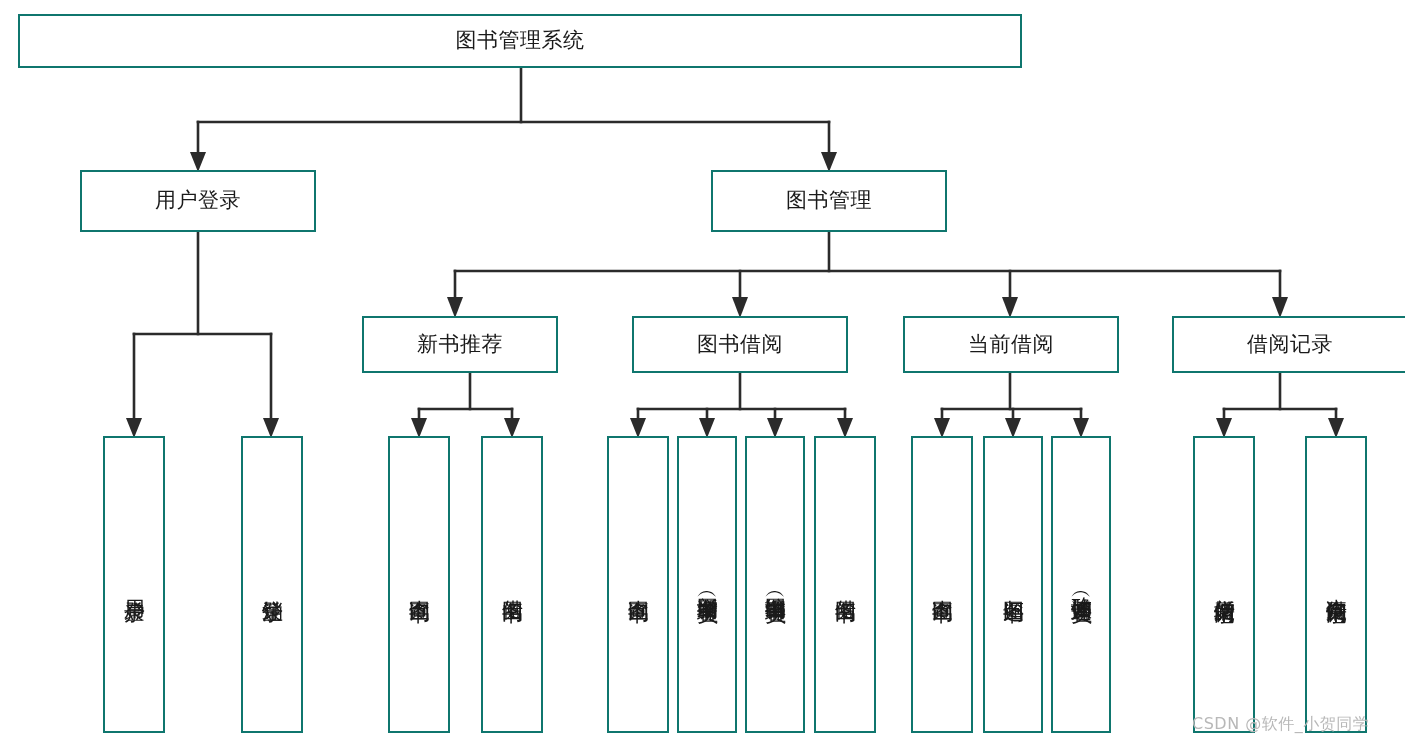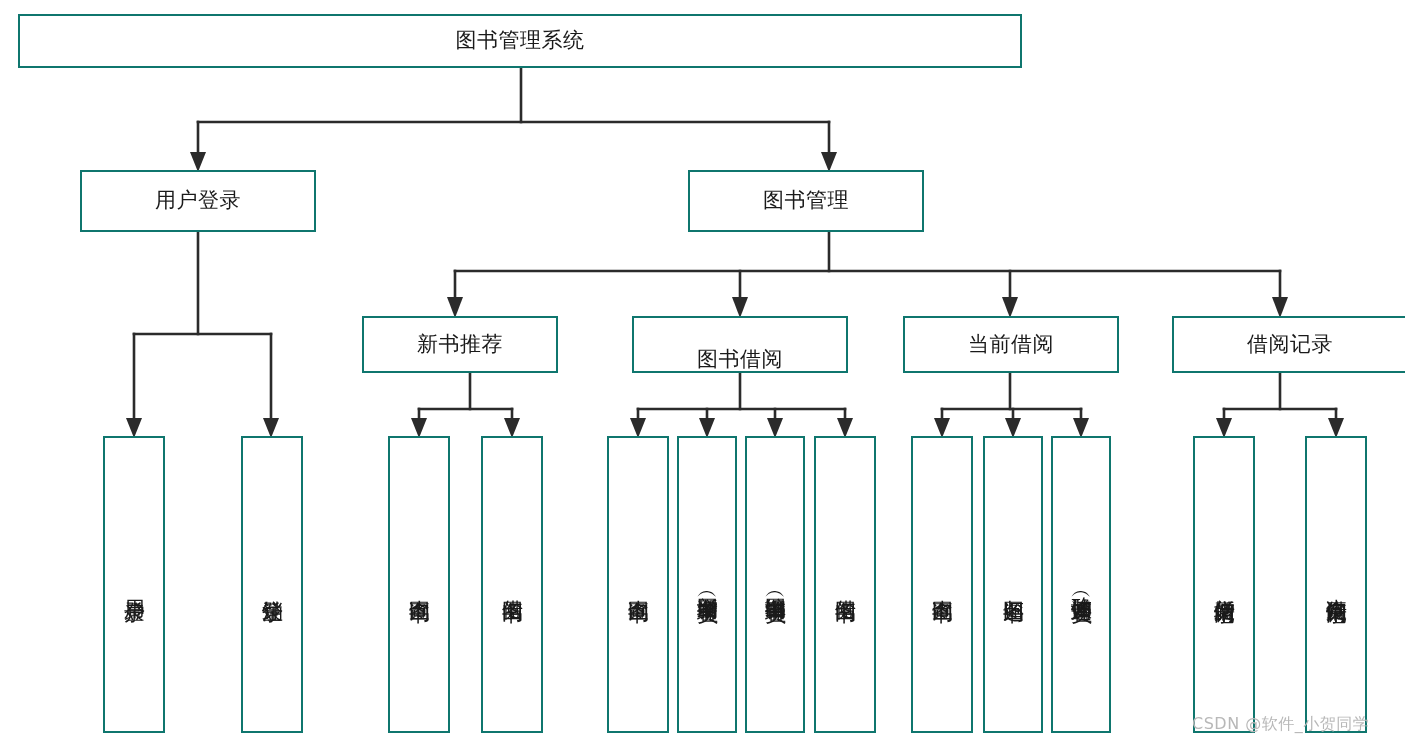--- a/index.html
+++ b/index.html
@@ -144,29 +144,29 @@
   </svg>
 
   <div class="node node-h" style="left:18px; top:14px; width:1004px; height:54px;">
     <span>图书管理系统</span>
   </div>
 
   <div class="node node-h" style="left:80px; top:170px; width:236px; height:62px;">
     <span>用户登录</span>
   </div>
 
-  <div class="node node-h" style="left:688px; top:170px; width:236px; height:62px;">
+  <div class="node node-h" style="left:711px; top:170px; width:236px; height:62px;">
     <span>图书管理</span>
   </div>
 
   <div class="node node-h" style="left:362px; top:316px; width:196px; height:57px;">
     <span>新书推荐</span>
   </div>
 
-  <div class="node node-h" style="left:632px; top:316px; width:216px; height:57px;align-items:flex-end;">
+  <div class="node node-h" style="left:632px; top:316px; width:216px; height:57px;">
     <span>图书借阅</span>
   </div>
 
   <div class="node node-h" style="left:903px; top:316px; width:216px; height:57px;">
     <span>当前借阅</span>
   </div>
 
   <div class="node node-h" style="left:1172px; top:316px; width:236px; height:57px;">
     <span>借阅记录</span>
   </div>

